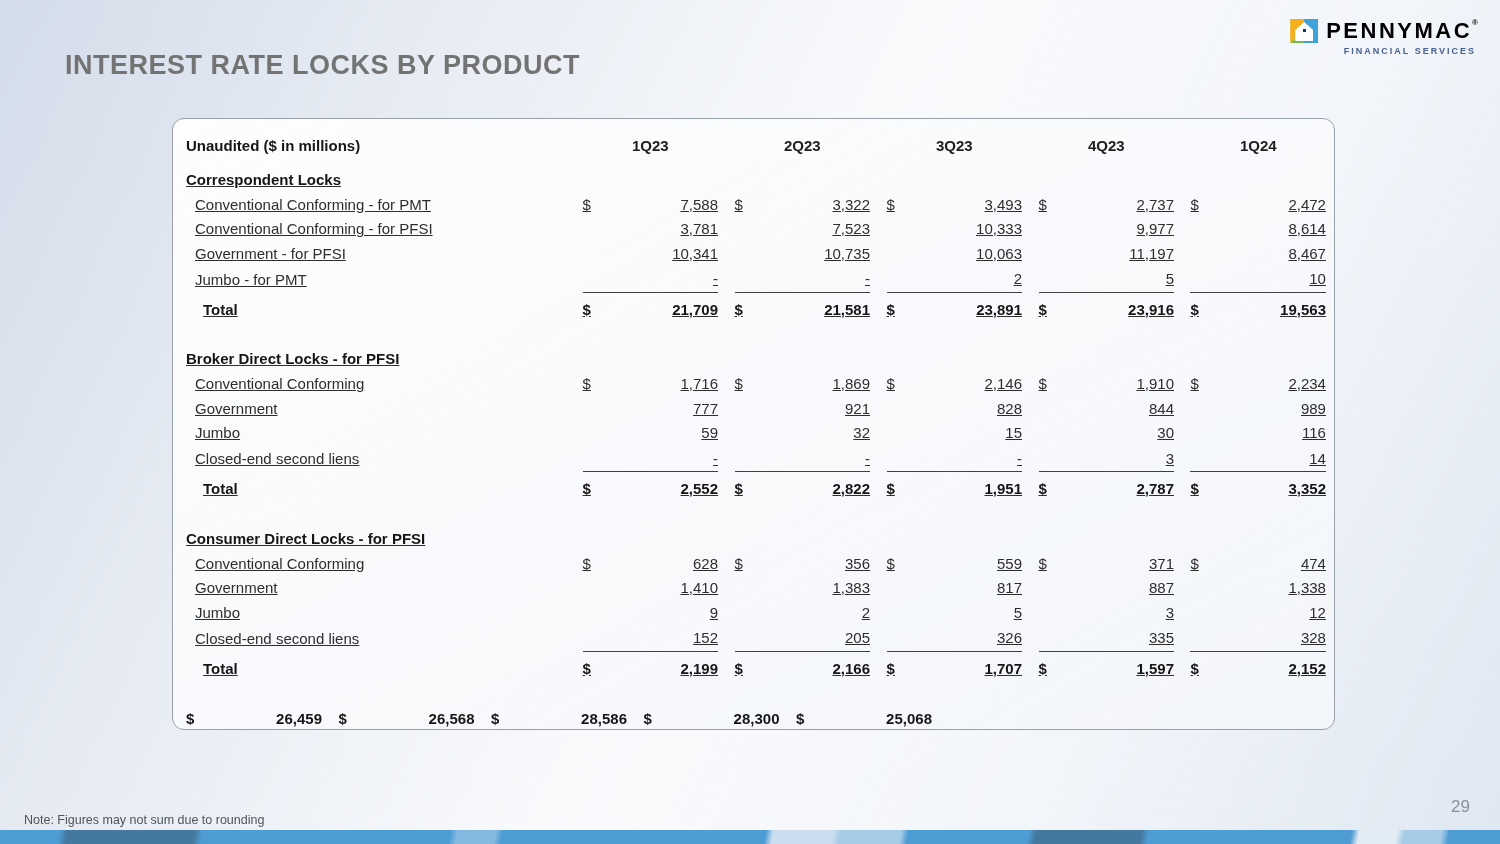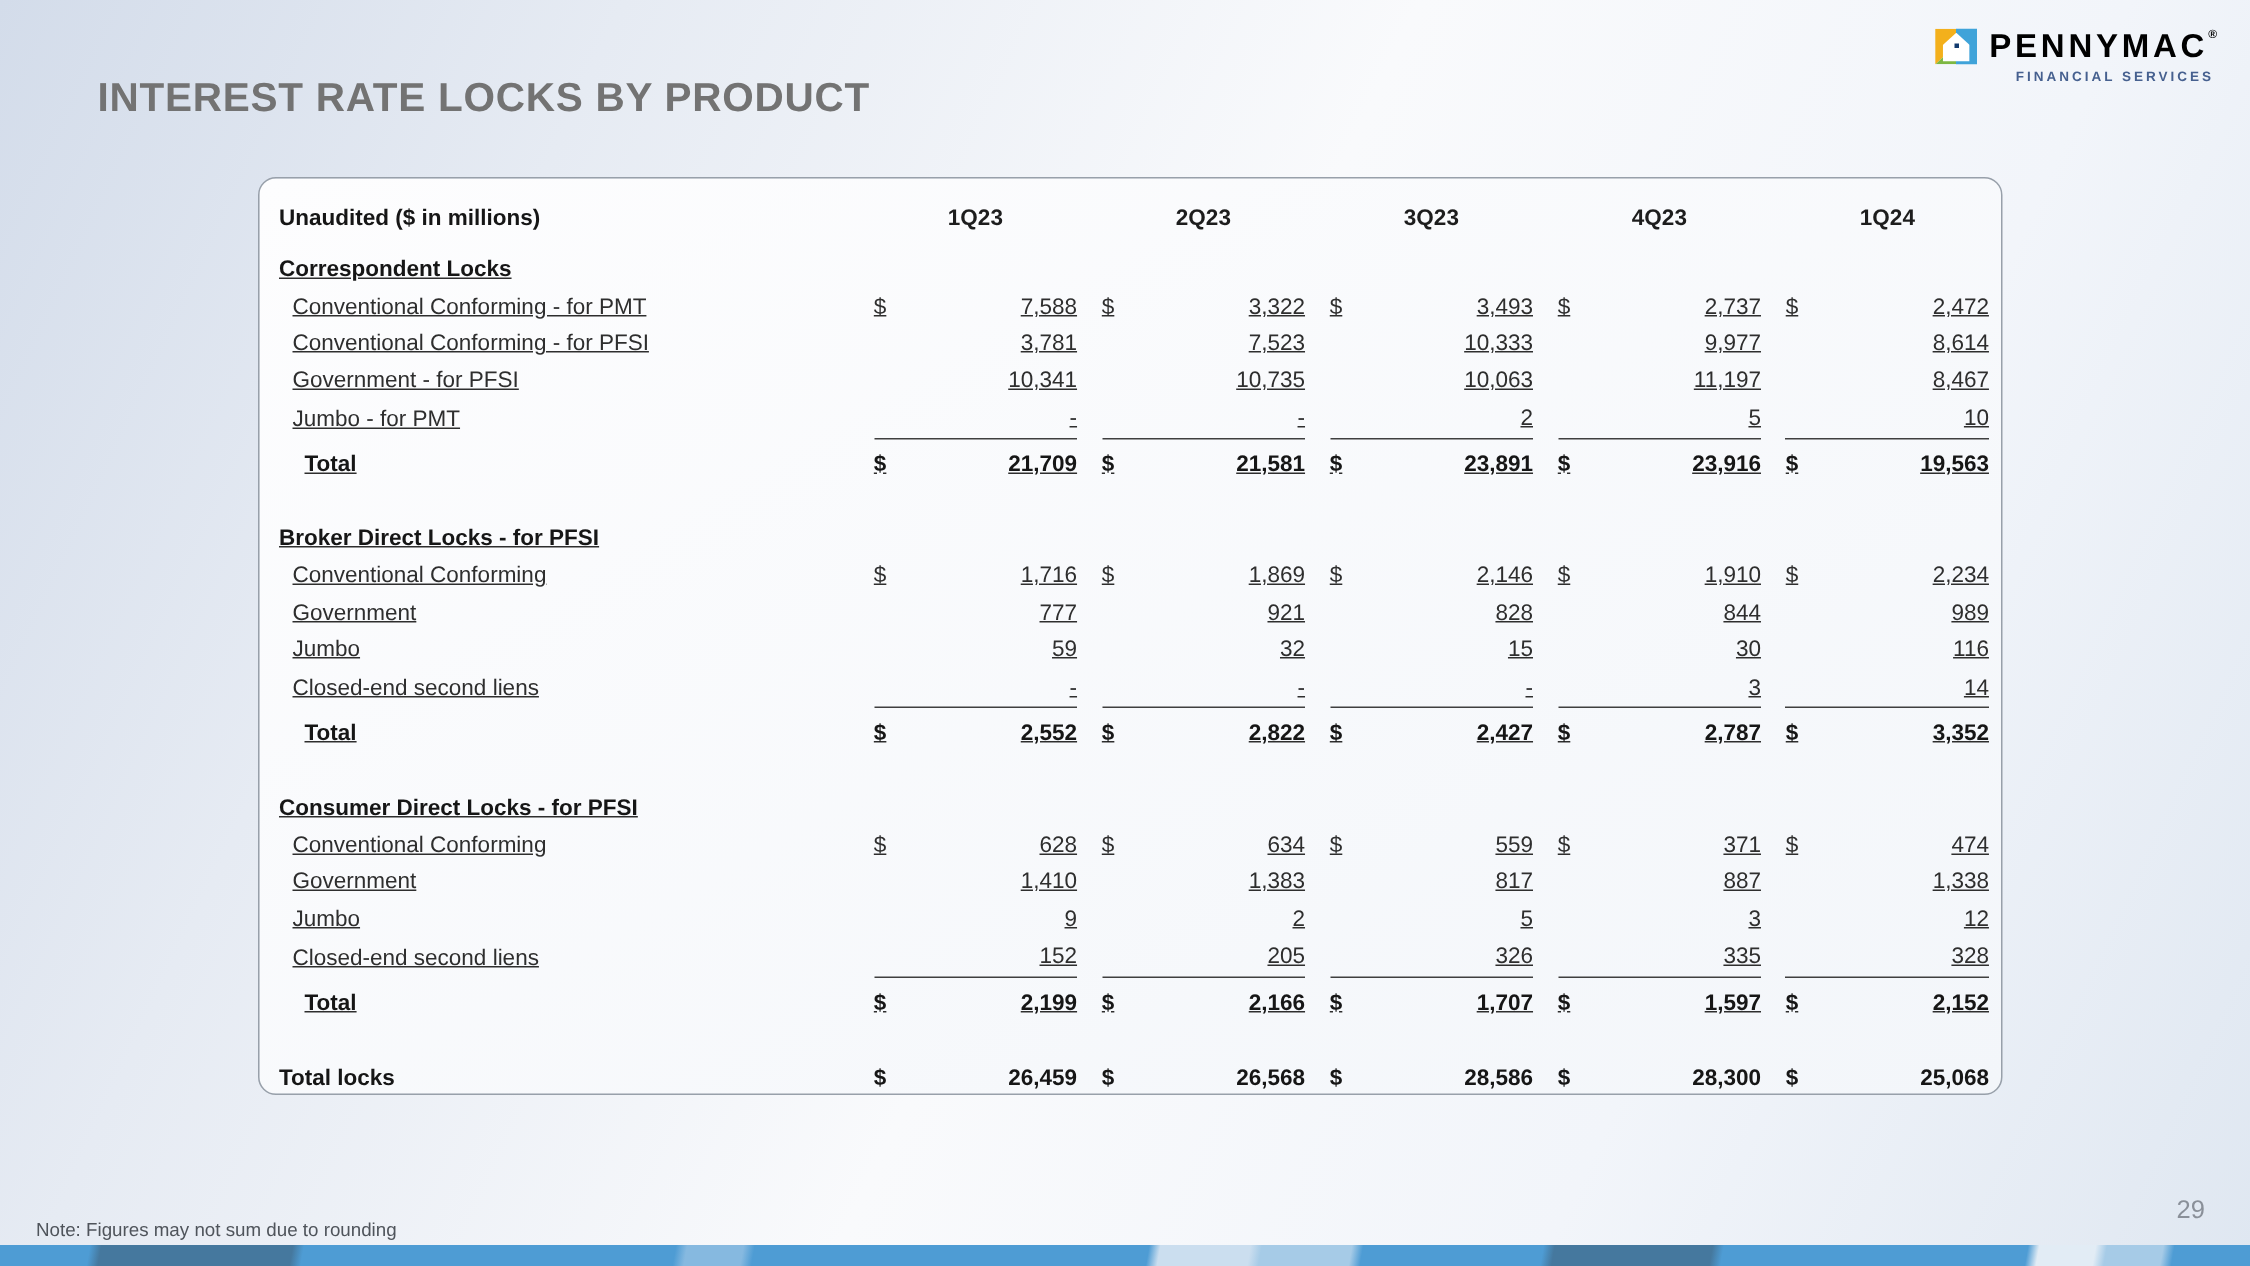--- a/index.html
+++ b/index.html
@@ -341,21 +341,21 @@
           <div class="grp">
             <span class="usd">$</span>
             <span class="val">2,552</span>
           </div>
           <div class="grp">
             <span class="usd">$</span>
             <span class="val">2,822</span>
           </div>
           <div class="grp">
             <span class="usd">$</span>
-            <span class="val">2,427</span>
+            <span class="val">1,951</span>
           </div>
           <div class="grp">
             <span class="usd">$</span>
             <span class="val">2,787</span>
           </div>
           <div class="grp">
             <span class="usd">$</span>
             <span class="val">3,352</span>
           </div>
         </div>
@@ -363,21 +363,21 @@
       <div class="section gap">
         <div class="sechdr">Consumer Direct Locks - for PFSI</div>
         <div class="trow">
           <div class="lbl ind1">Conventional Conforming</div>
           <div class="grp">
             <span class="usd">$</span>
             <span class="val">628</span>
           </div>
           <div class="grp">
             <span class="usd">$</span>
-            <span class="val">634</span>
+            <span class="val">356</span>
           </div>
           <div class="grp">
             <span class="usd">$</span>
             <span class="val">559</span>
           </div>
           <div class="grp">
             <span class="usd">$</span>
             <span class="val">371</span>
           </div>
           <div class="grp">
@@ -472,21 +472,20 @@
             <span class="usd">$</span>
             <span class="val">1,597</span>
           </div>
           <div class="grp">
             <span class="usd">$</span>
             <span class="val">2,152</span>
           </div>
         </div>
       </div>
       <div class="trow grand">
-        <div class="lbl b">Total locks</div>
         <div class="grp">
           <span class="usd">$</span>
           <span class="val">26,459</span>
         </div>
         <div class="grp">
           <span class="usd">$</span>
           <span class="val">26,568</span>
         </div>
         <div class="grp">
           <span class="usd">$</span>

